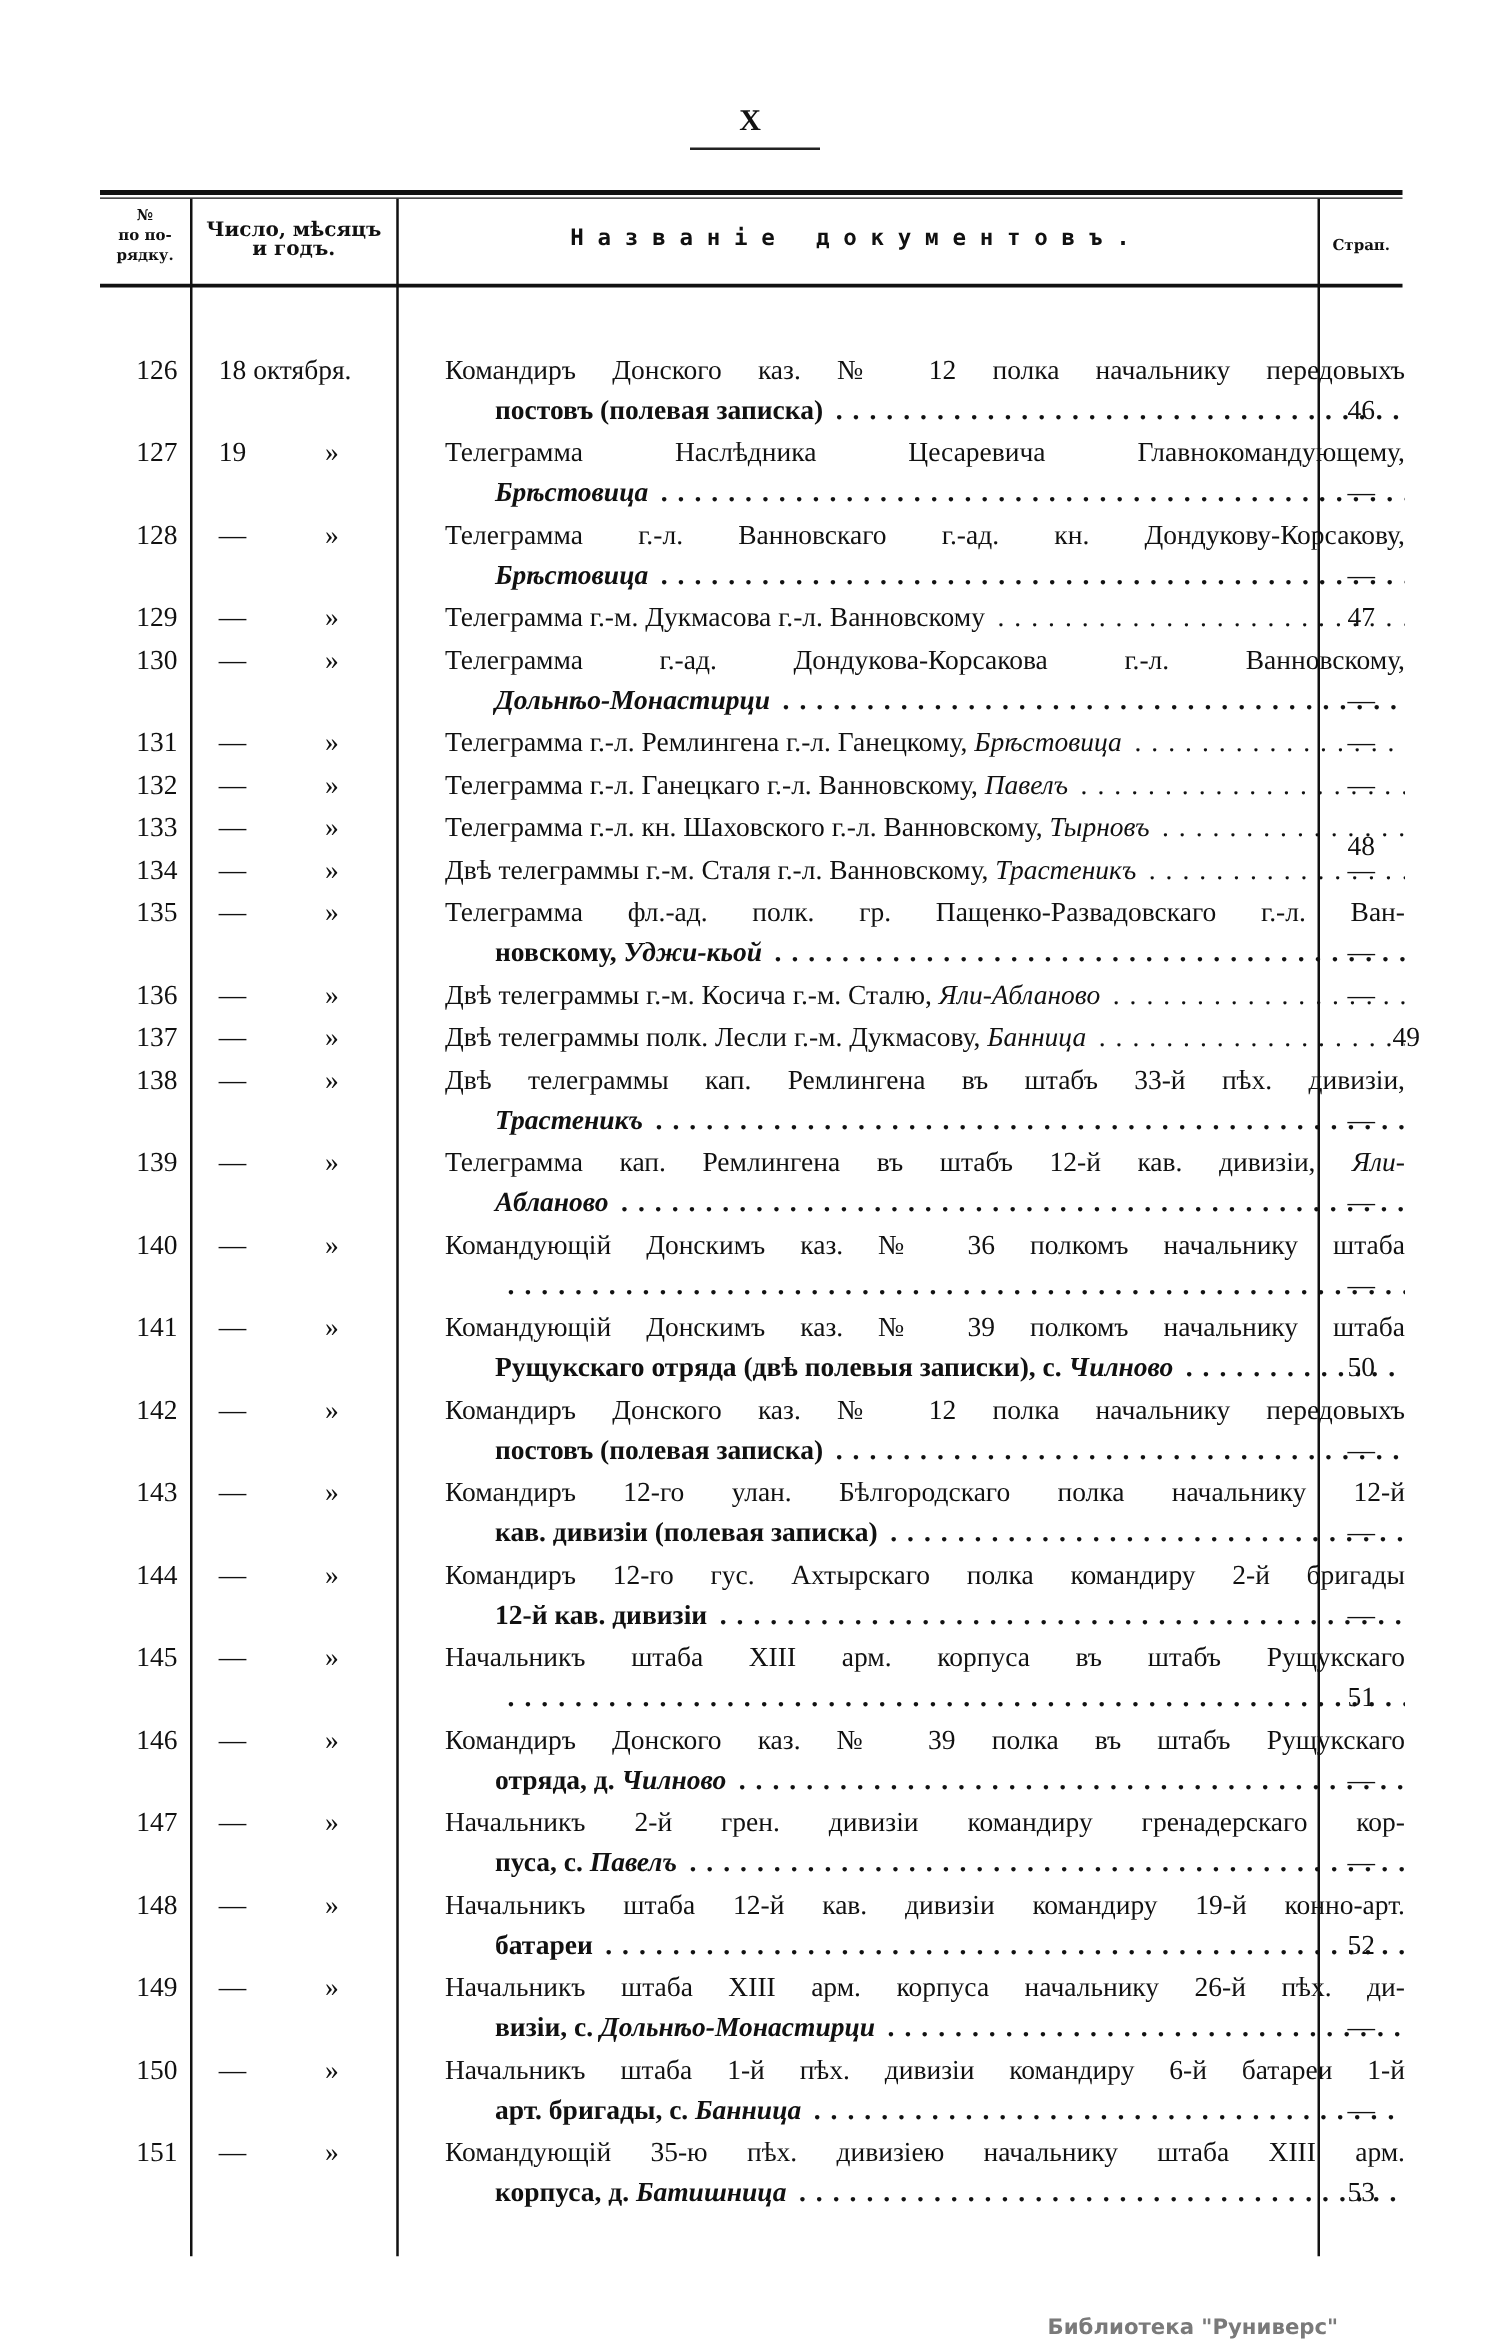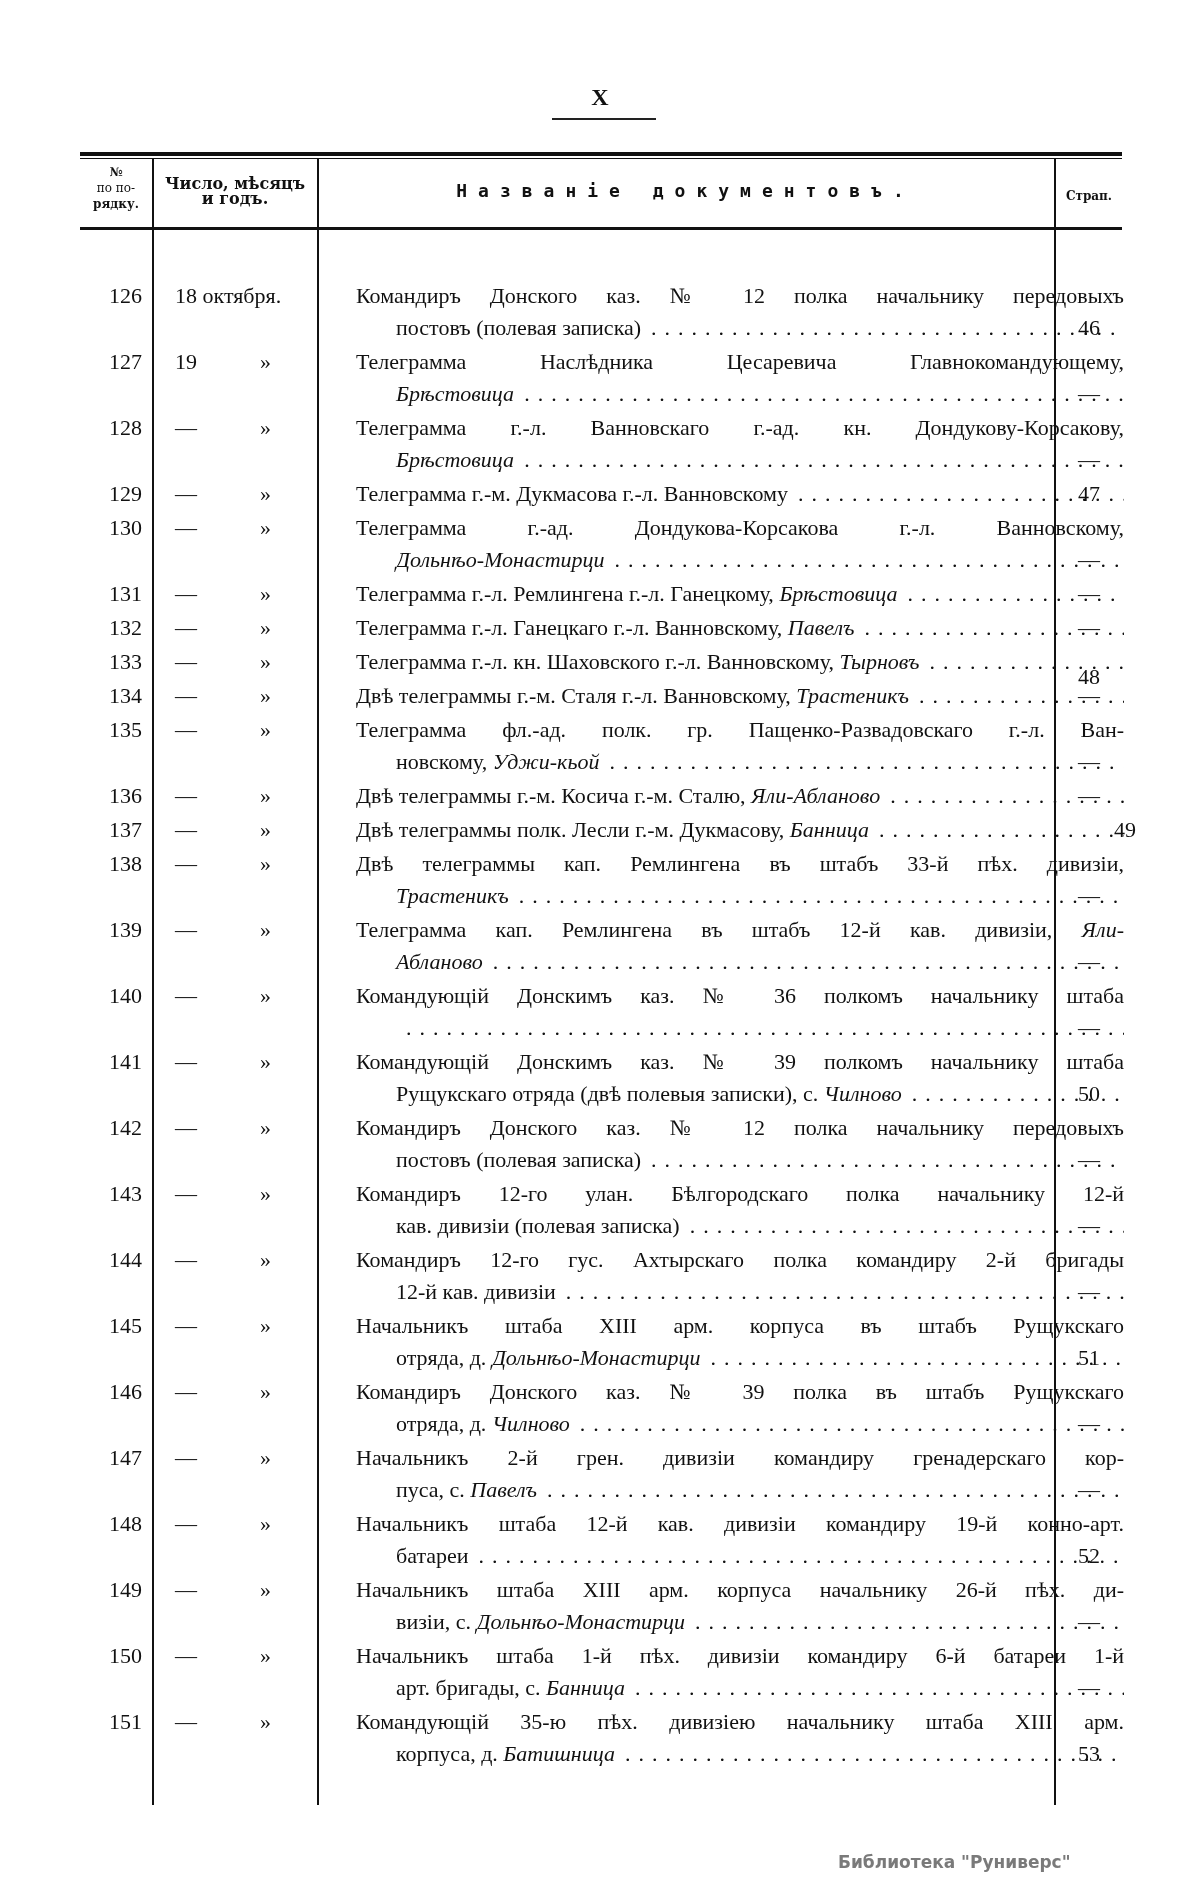--- a/index.html
+++ b/index.html
@@ -17,21 +17,21 @@
   .hdr-date { left: 155px; width: 160px; top: 176px; font-size: 16px; line-height: 15px; }
   .hdr-title { left: 319px; width: 733px; top: 180px; font-size: 18px; letter-spacing: 11px;
                font-family: "DejaVu Sans Mono", monospace; text-align: center; }
   .hdr-page { left: 1056px; width: 66px; top: 189px; font-size: 12px; }
   .row { position: absolute; left: 80px; width: 1042px; font-size: 22px; line-height: 32px; }
   .c-num { position: absolute; left: 0; width: 62px; text-align: right; }
   .c-date { position: absolute; left: 95px; width: 150px; }
   .c-date .ditto { position: absolute; left: 85px; }
   .c-title { position: absolute; left: 276px; width: 768px; }
   .c-title .line { display: flex; white-space: nowrap; overflow: hidden; }
-  .c-title .line.cont { padding-left: 40px; }
+  .c-title .line.cont { padding-left: 40px; font-weight: bold; }
   .c-title .line .txt { flex: 0 0 auto; }
   .c-title .line .txt.just { flex: 1 1 auto; text-align: justify; text-align-last: justify; }
   .c-title .line .dots { flex: 1 1 auto; overflow: hidden; letter-spacing: 8px; padding-left: 10px; text-align: right; }
   .c-title em { font-style: italic; }
   .c-page { position: absolute; left: 976px; width: 66px; text-align: center; }
   .watermark { position: absolute; left: 838px; top: 1852px; font-family: "DejaVu Sans", sans-serif;
                font-size: 17px; color: #7a7a7a; font-weight: bold; }
 </style>
 </head>
 <body>
@@ -42,21 +42,21 @@
 <div class="rule-top1"></div>
 <div class="rule-top2"></div>
 <div class="rule-head"></div>
 
 <div class="vline" style="left:152px; top:159px; height:1646px;"></div>
 <div class="vline" style="left:317px; top:159px; height:1646px;"></div>
 <div class="vline" style="left:1054px; top:159px; height:1646px;"></div>
 
 <div class="hdr hdr-num">
   <div>№</div>
-  <div style="font-weight:normal;">по по-</div>
+  <div style="font-weight:bold;">по по-</div>
   <div>рядку.</div>
 </div>
 <div class="hdr hdr-date">
   <div>Число, мѣсяцъ</div>
   <div>и годъ.</div>
 </div>
 <div class="hdr hdr-title">Названіе документовъ.</div>
 <div class="hdr hdr-page">Страп.</div>
 
 <div id="rows">
@@ -305,21 +305,20 @@
       <div class="c-page" style="top: 32px;">—</div>
     </div>
     <div class="row" style="top: 1310px;">
       <div class="c-num">145</div>
       <div class="c-date"><span>—</span><span class="ditto">»</span></div>
       <div class="c-title">
         <div class="line">
           <span class="txt just"><span>Начальникъ штаба XIII арм. корпуса въ штабъ Рущукскаго</span></span>
         </div>
         <div class="line cont">
-          <span class="txt"><span>отряда, д. </span><em>Дольнѣо-Монастирци</em></span>
           <span class="dots">................................................................................</span>
         </div>
       </div>
       <div class="c-page" style="top: 32px;">51</div>
     </div>
     <div class="row" style="top: 1376px;">
       <div class="c-num">146</div>
       <div class="c-date"><span>—</span><span class="ditto">»</span></div>
       <div class="c-title">
         <div class="line">

